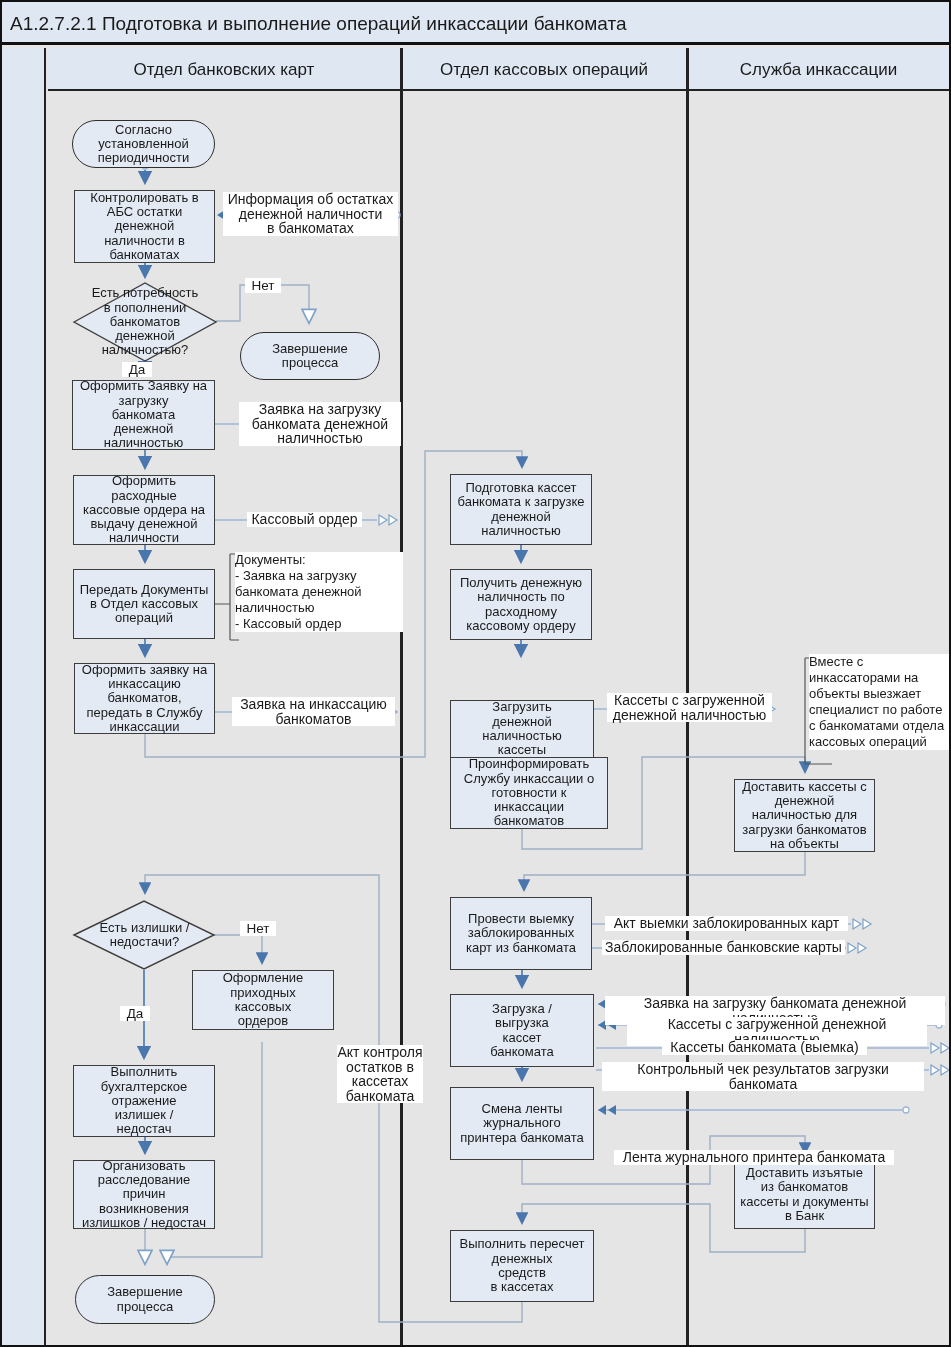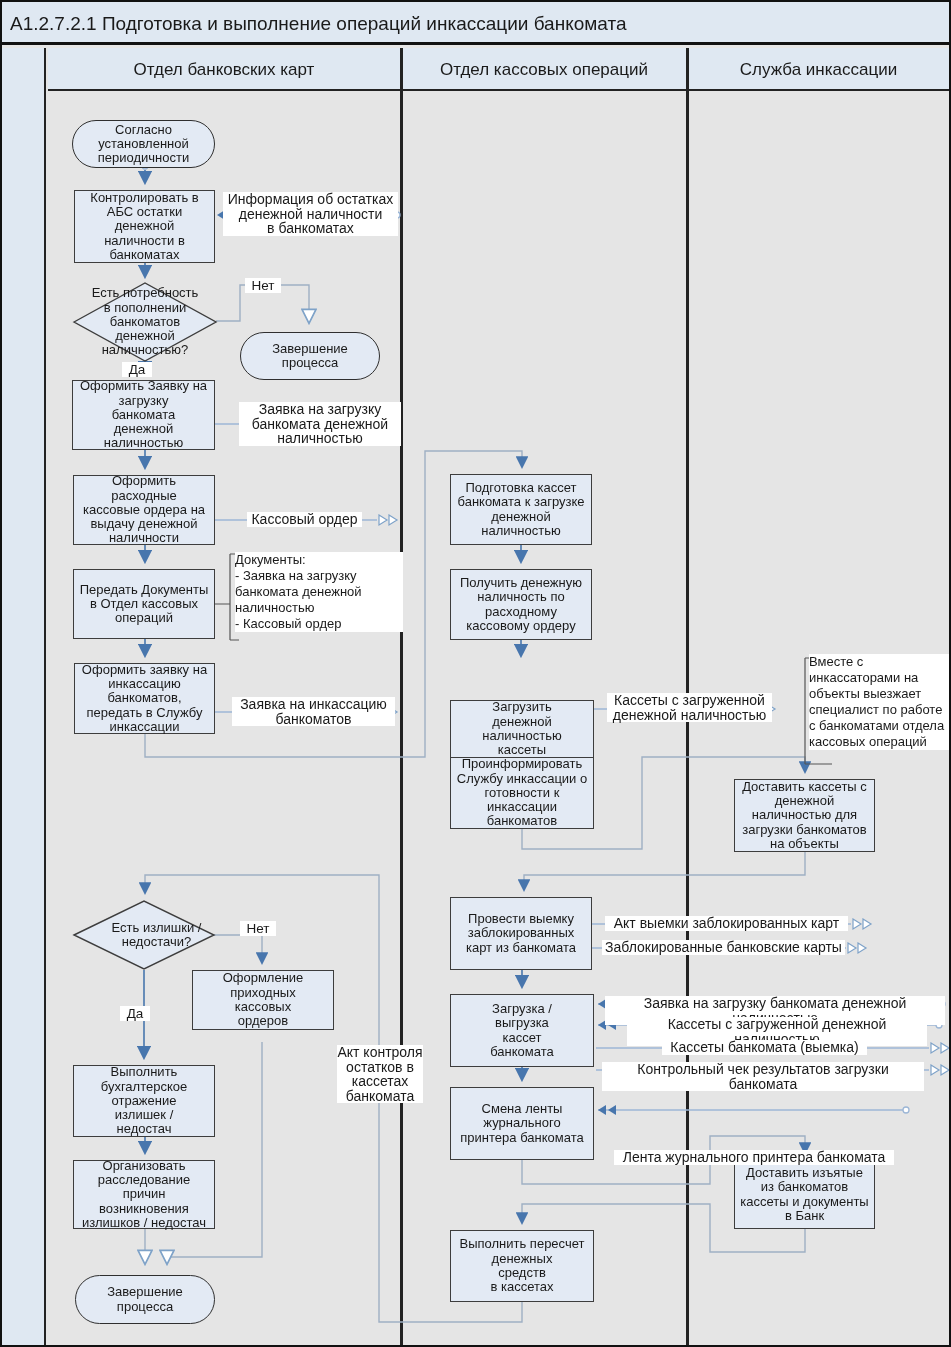--- a/index.html
+++ b/index.html
@@ -164,21 +164,21 @@
 выдачу денежной
 наличности</div>
   <div class="n box" style="left:71px;top:567px;width:142px;height:70px;">Передать Документы
 в Отдел кассовых
 операций</div>
   <div class="n box" style="left:72px;top:661px;width:141px;height:71px;">Оформить заявку на
 инкассацию
 банкоматов,
 передать в Службу
 инкассации</div>
-  <div class="n dtext" style="left:87px;top:905px;width:135px;height:56px;">Есть излишки /
+  <div class="n dtext" style="left:75px;top:905px;width:135px;height:56px;">Есть излишки /
 недостачи?</div>
   <div class="n box" style="left:190px;top:968px;width:142px;height:60px;">Оформление
 приходных
 кассовых
 ордеров</div>
   <div class="n box" style="left:71px;top:1063px;width:142px;height:72px;">Выполнить
 бухгалтерское
 отражение
 излишек /
 недостач</div>
@@ -196,21 +196,21 @@
 наличностью</div>
   <div class="n box" style="left:448px;top:567px;width:142px;height:71px;">Получить денежную
 наличность по
 расходному
 кассовому ордеру</div>
   <div class="n box" style="left:448px;top:698px;width:144px;height:72px;">Загрузить
 денежной
 наличностью
 кассеты
 банкомата</div>
-  <div class="n box" style="left:448px;top:755px;width:144px;height:72px;">Проинформировать
+  <div class="n box" style="left:448px;top:755px;width:158px;height:72px;">Проинформировать
 Службу инкассации о
 готовности к
 инкассации
 банкоматов</div>
   <div class="n box" style="left:448px;top:895px;width:142px;height:73px;">Провести выемку
 заблокированных
 карт из банкомата</div>
   <div class="n box" style="left:448px;top:992px;width:144px;height:73px;">Загрузка /
 выгрузка
 кассет

